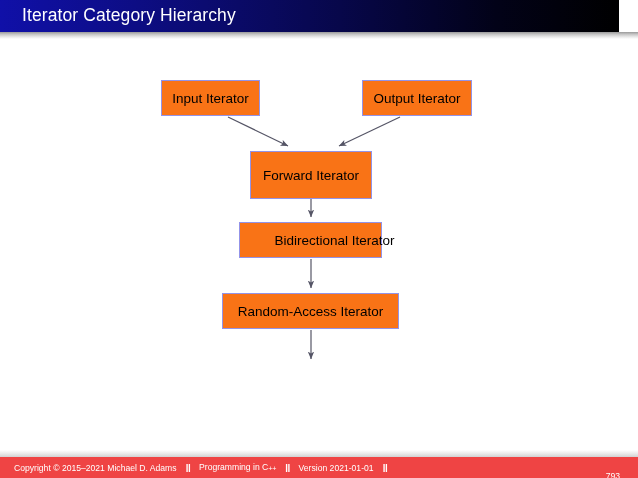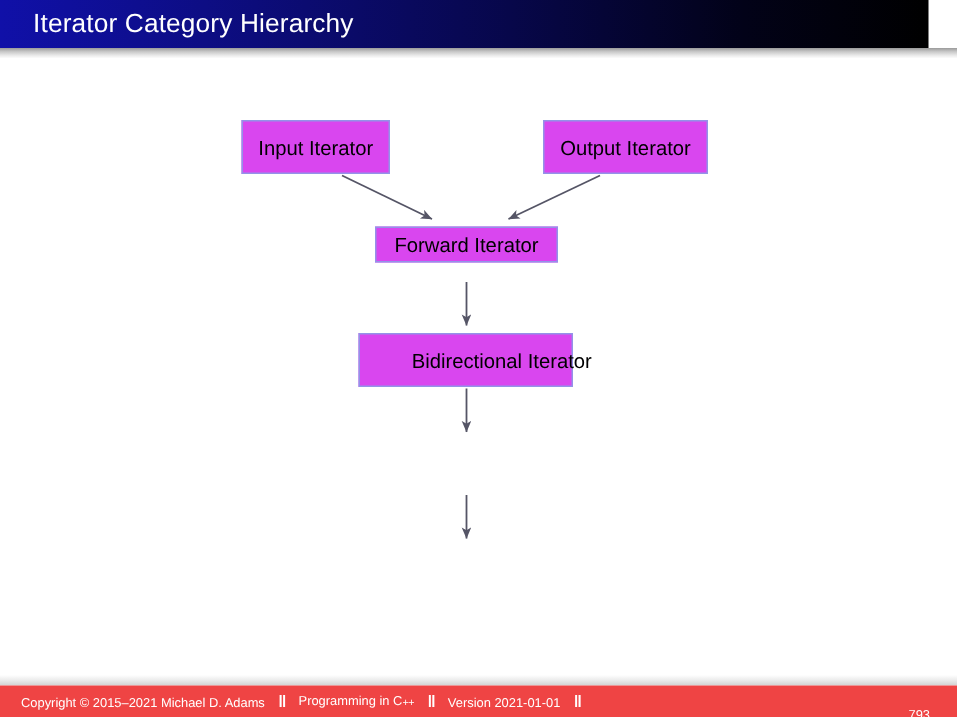--- a/index.html
+++ b/index.html
@@ -53,32 +53,32 @@
     height: 416px;
   }
   .svg-layer {
     position: absolute;
     left: 0;
     top: 0;
   }
   .node {
     position: absolute;
     box-sizing: border-box;
-    background: #d946ef;
+    background: #f97316;
     border: 1.3px solid #9393e8;
     display: flex;
     align-items: center;
     justify-content: center;
     color: #000000;
     font-size: 13.5px;
     white-space: nowrap;
   }
   .node-input     { left: 161px; top: 41px;  width: 99px;  height: 36px; }
   .node-output    { left: 362px; top: 41px;  width: 110px; height: 36px; }
-  .node-forward   { left: 250px; top: 112px; width: 122px; height: 24px; }
+  .node-forward   { left: 250px; top: 112px; width: 122px; height: 48px; }
   .node-bidir     { left: 239px; top: 183px; width: 143px; height: 36px; padding-left: 48px; }
   .node-random    { left: 222px; top: 254px; width: 177px; height: 36px; }
   .node-contig    { left: 240px; top: 325px; width: 142px; height: 36px; }
 
   
   .slide-footer-shadow {
     position: absolute;
     left: 0;
     top: 450px;
     width: 638px;
@@ -154,20 +154,23 @@
   </div>
   <div class="node node-output">
     <span>Output Iterator</span>
   </div>
   <div class="node node-forward">
     <span>Forward Iterator</span>
   </div>
   <div class="node node-bidir">
     <span>Bidirectional Iterator</span>
   </div>
+  <div class="node node-random">
+    <span>Random-Access Iterator</span>
+  </div>
 </div>
 
 <div class="slide-footer-shadow"></div>
 <div class="slide-footer">
   <div class="footer-left">
     <span>Copyright © 2015–2021 Michael D. Adams</span>
     <span class="footer-sep">‖</span>
     <span><span>Programming in C</span><span class="cpp-sup">++</span></span>
     <span class="footer-sep">‖</span>
     <span>Version 2021-01-01</span>

